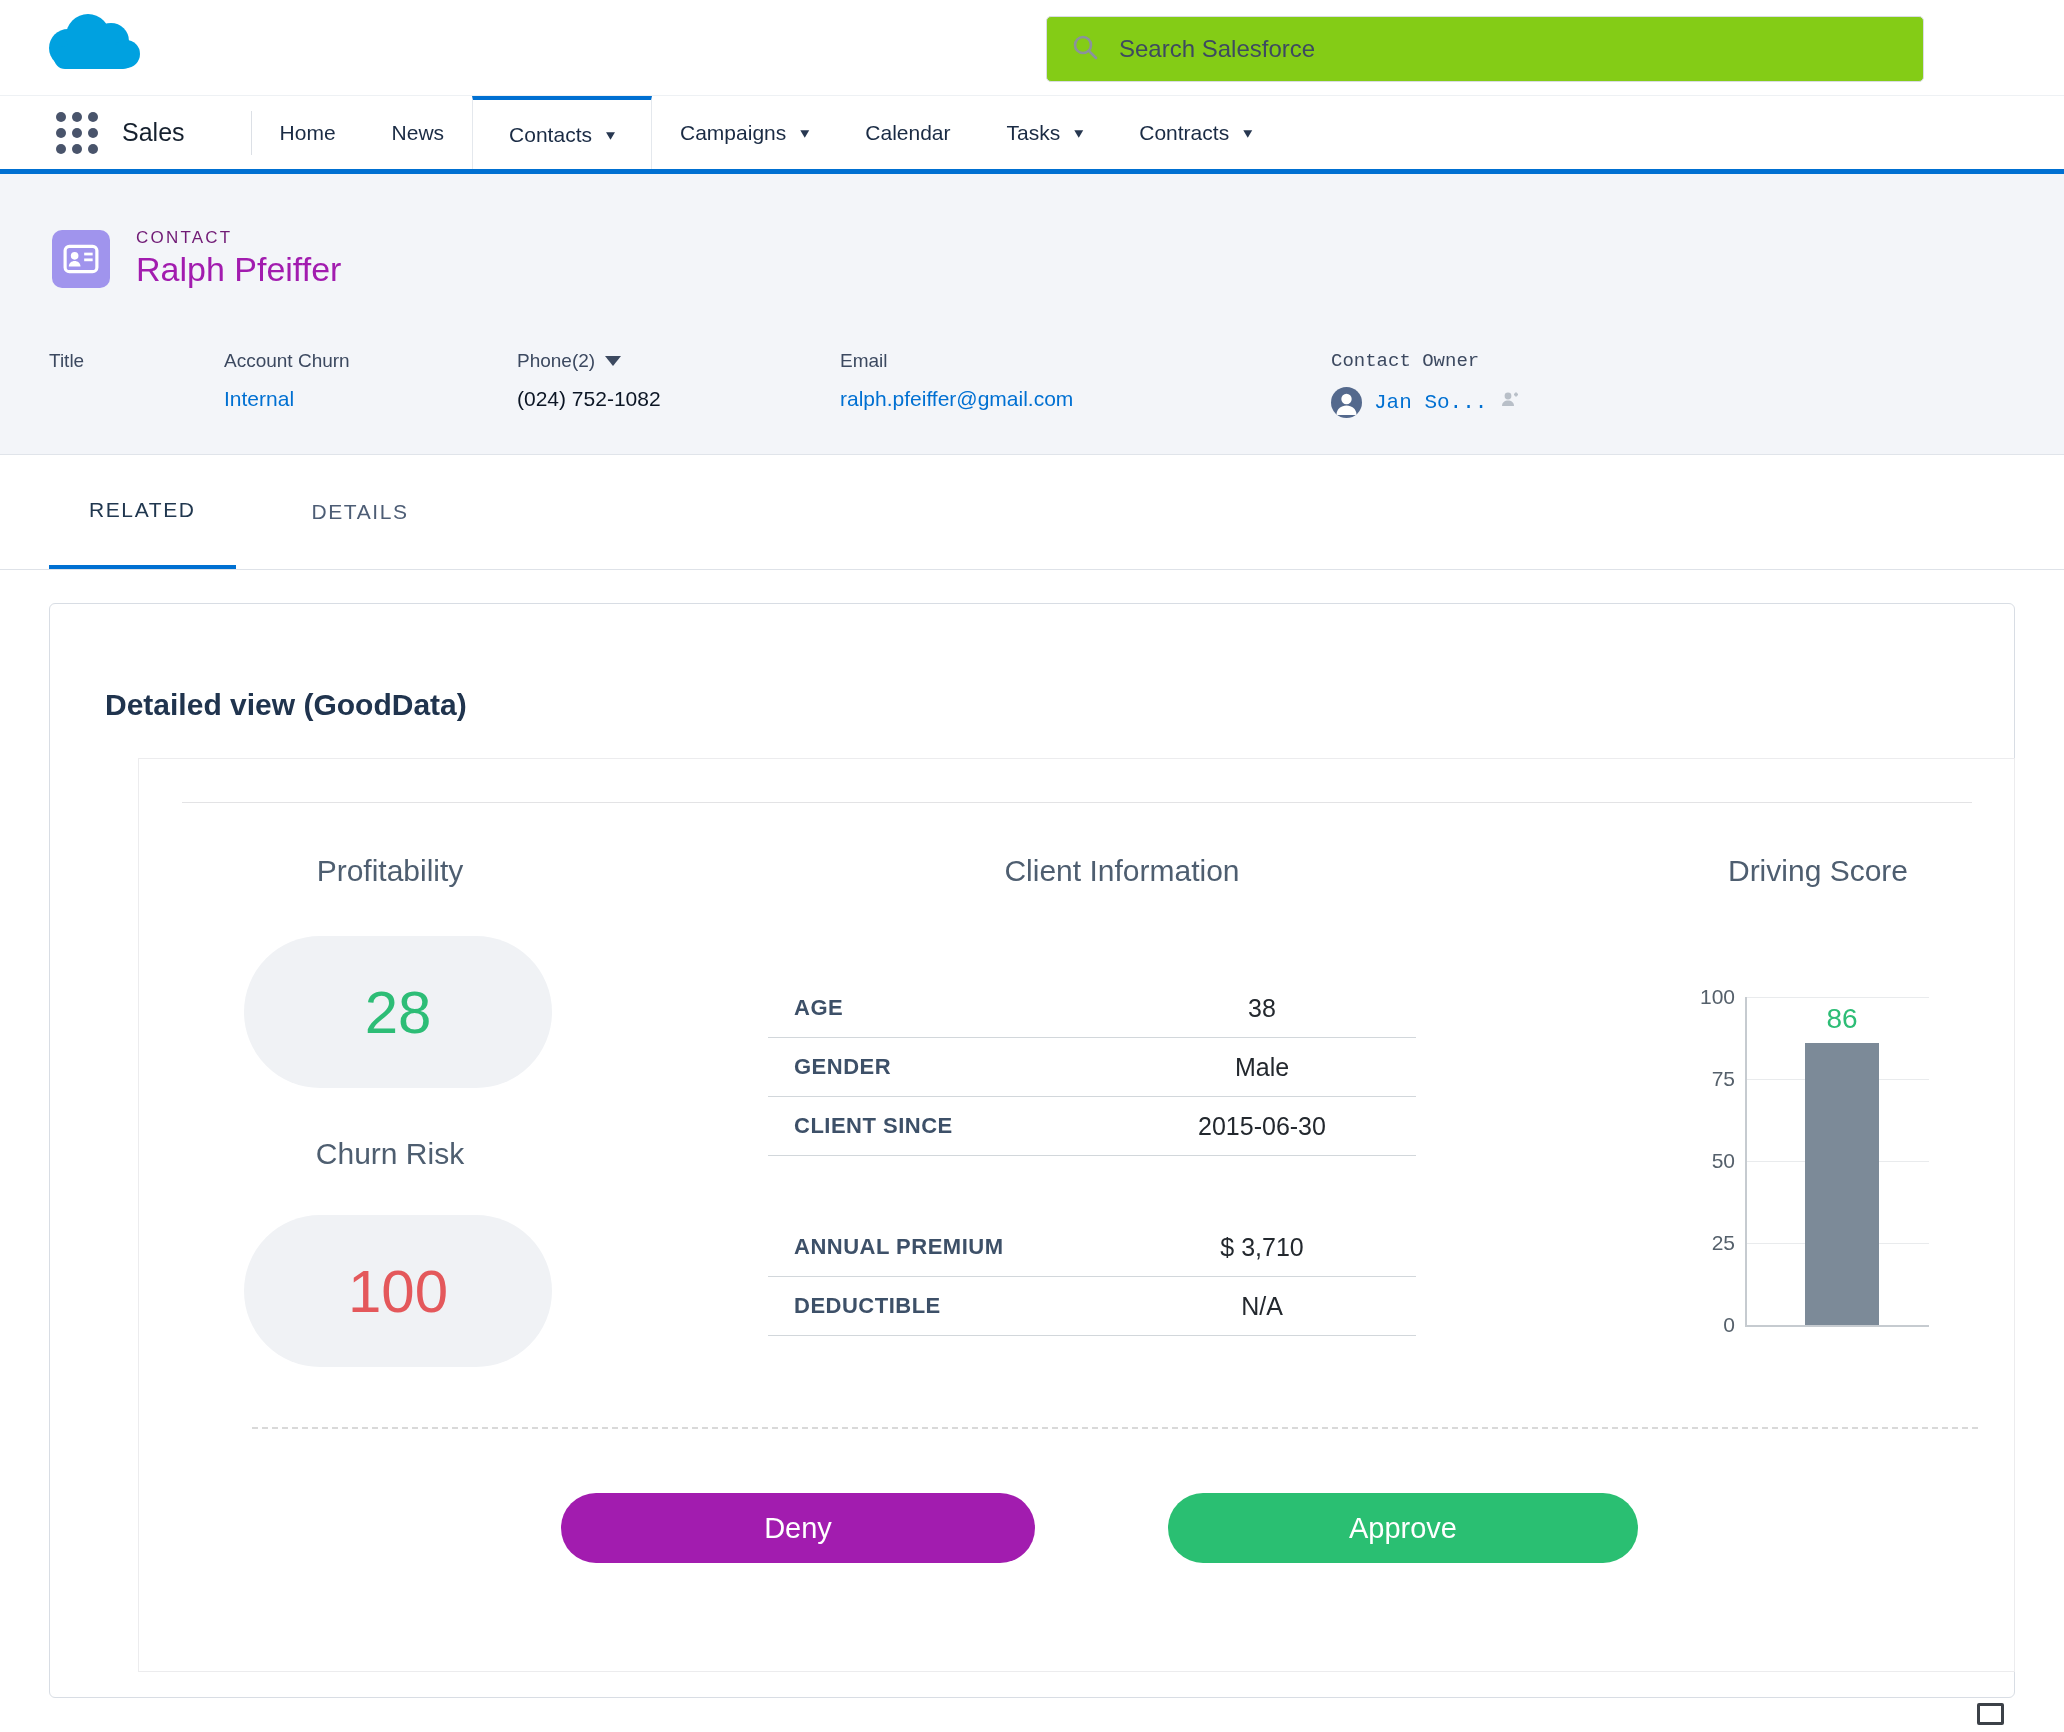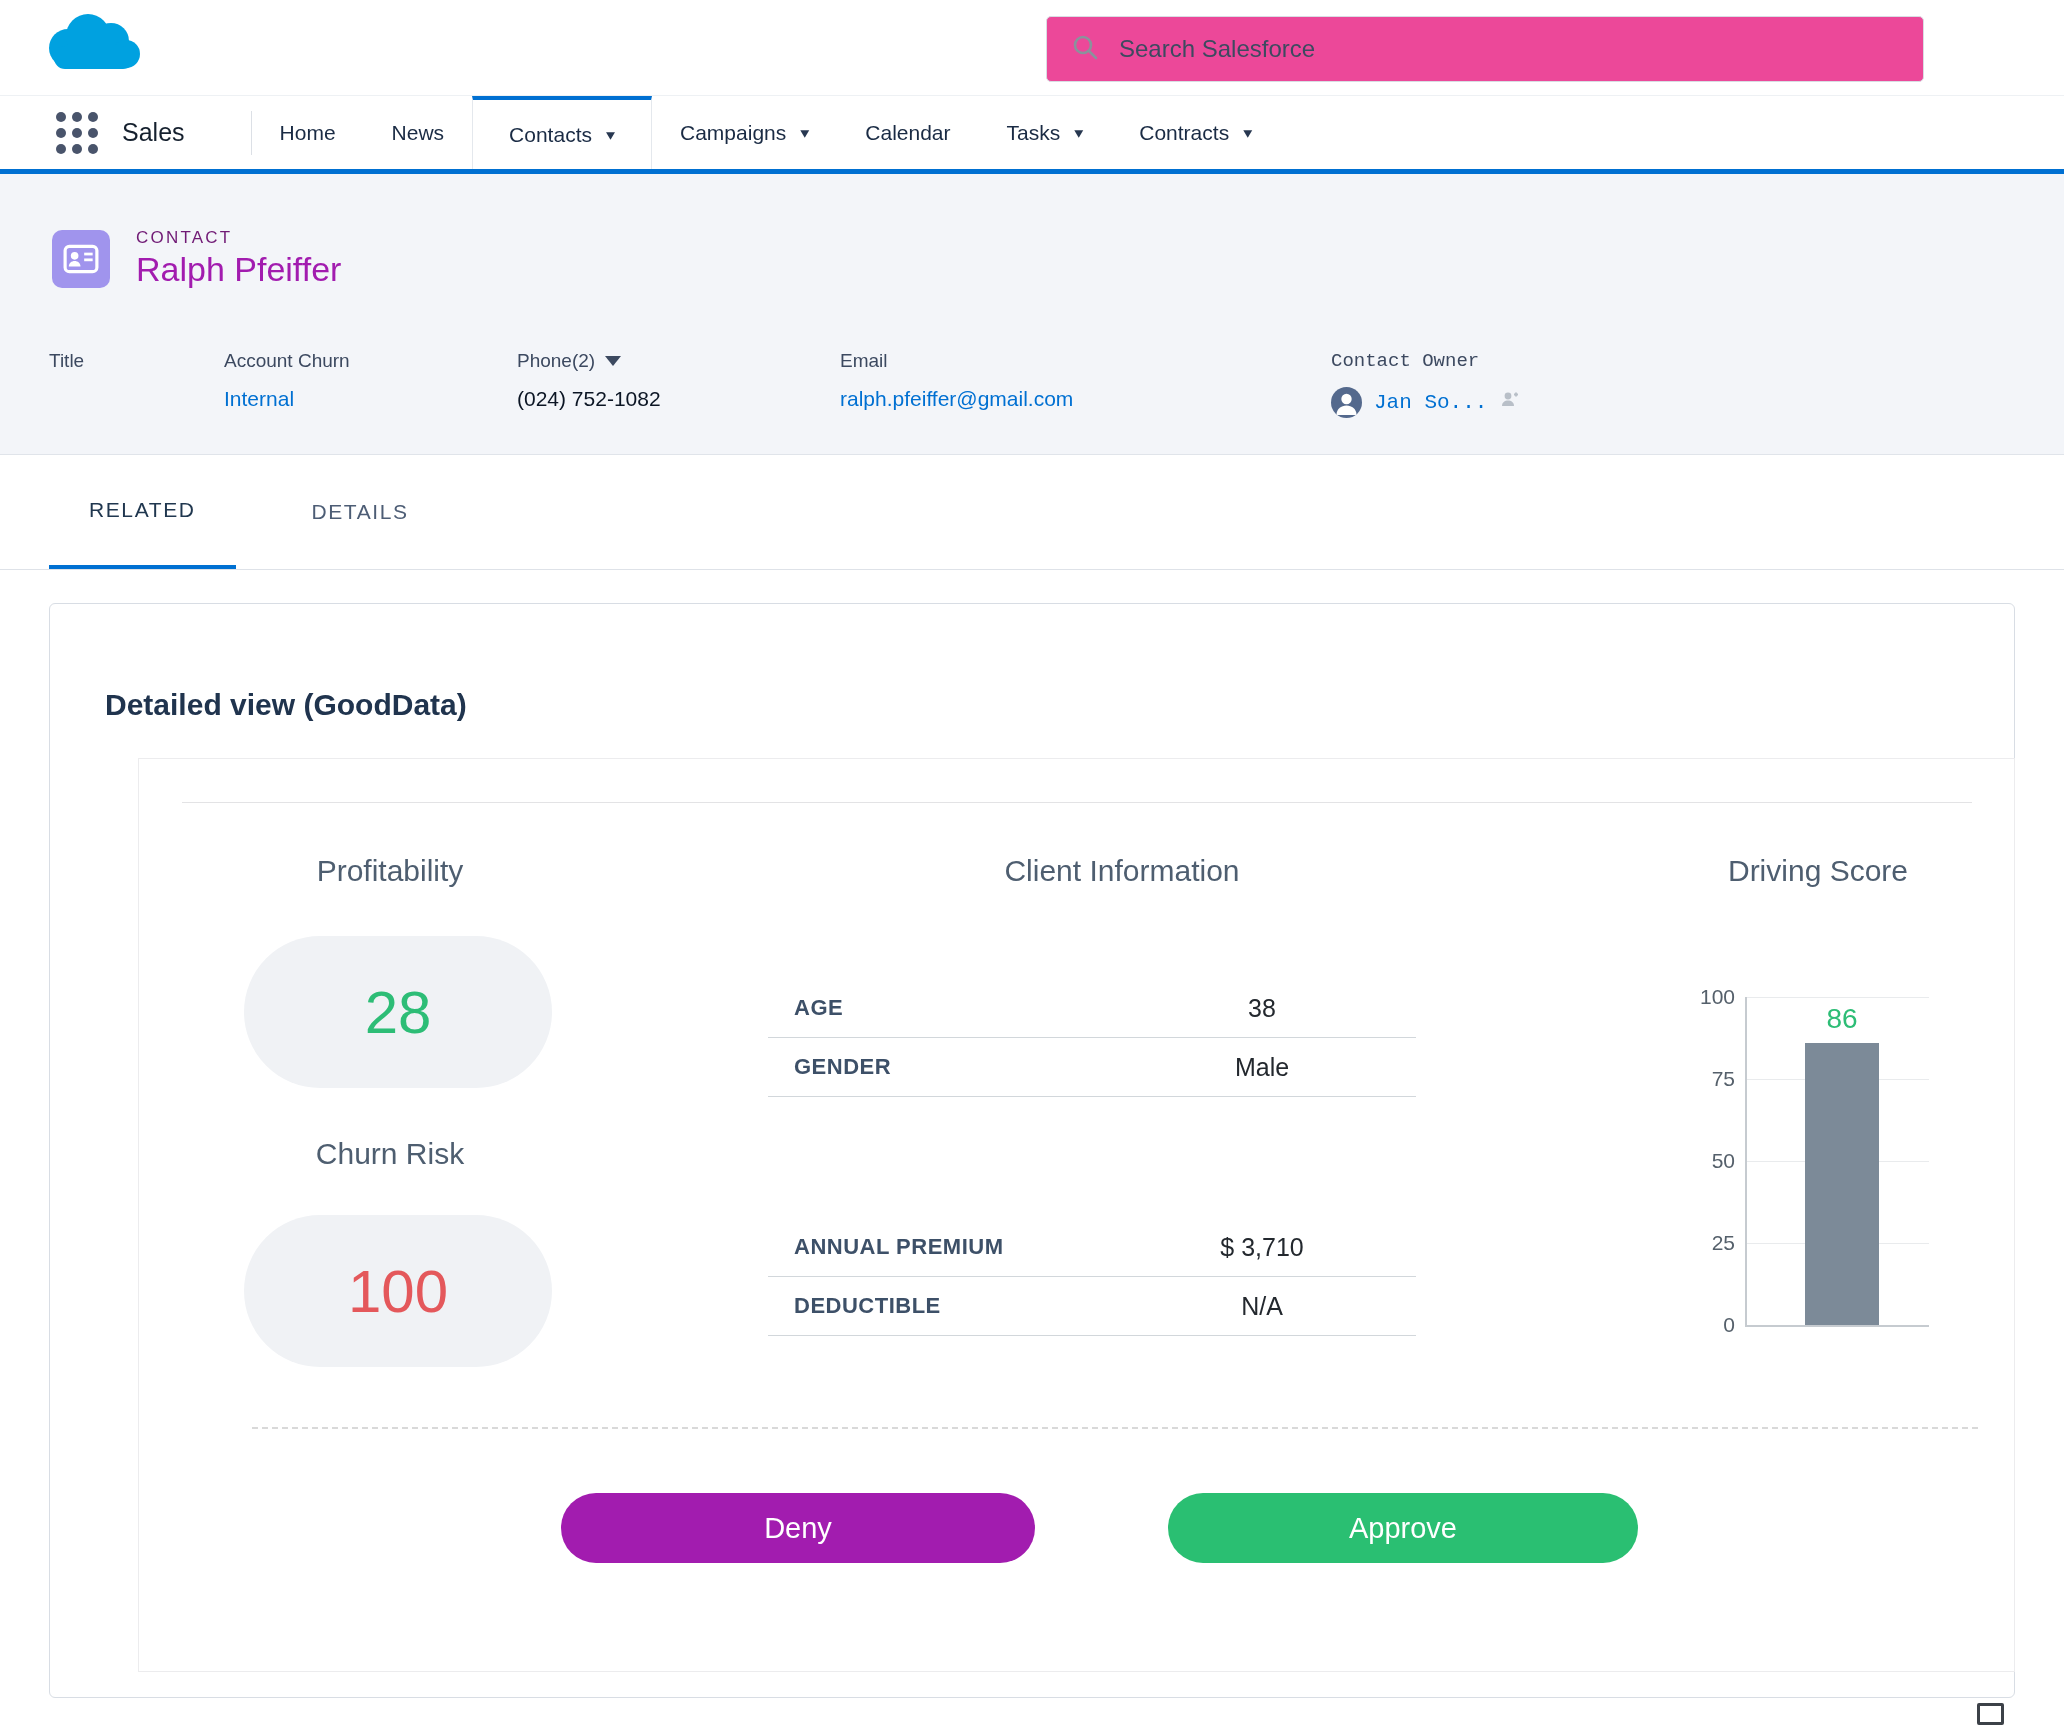--- a/index.html
+++ b/index.html
@@ -3,21 +3,21 @@
 <meta charset="utf-8">
 <style>
   * { margin:0; padding:0; box-sizing:border-box; }
   body { background:#fff; font-family:"Liberation Sans", sans-serif; }
   .page { position:relative; width:2064px; height:1732px; background:#fff; overflow:hidden; }
 
   
   .topbar { position:absolute; left:0; top:0; width:100%; height:95px; background:#fff; }
   .logo { position:absolute; left:40px; top:10px; }
   .searchbox { position:absolute; left:1046px; top:16px; width:878px; height:66px;
-    border:1px solid #d9dde3; border-radius:5px; display:flex; align-items:center; padding:0 24px; background:#ec4899; }
+    border:1px solid #d9dde3; border-radius:5px; display:flex; align-items:center; padding:0 24px; background:#84cc16; }
   .searchbox input { border:none; outline:none; flex:1; margin-left:20px; font-size:24px;
     color:#2b3a50; font-family:inherit; background:transparent; }
   .searchbox input::placeholder { color:#3d4a60; opacity:1; }
 
   
   .navbar { position:absolute; left:0; top:95px; width:100%; height:79px; background:#fff;
     border-top:1px solid #eef1f4; border-bottom:5px solid #0070d2; display:flex; align-items:stretch; }
   .waffle { display:grid; grid-template-columns:repeat(3,10px); grid-gap:6px; align-self:center;
     margin-left:56px; cursor:pointer; }
   .waffle i { width:10px; height:10px; border-radius:50%; background:#49546b; display:block; }
@@ -250,20 +250,24 @@
       <div class="col-heading ci-h">Client Information</div>
       <div class="ci-table t1">
         <div class="ci-row">
           <span class="ci-label">AGE</span>
           <span class="ci-value">38</span>
         </div>
         <div class="ci-row">
           <span class="ci-label">GENDER</span>
           <span class="ci-value">Male</span>
         </div>
+        <div class="ci-row">
+          <span class="ci-label">CLIENT SINCE</span>
+          <span class="ci-value">2015-06-30</span>
+        </div>
       </div>
       <div class="ci-table t2">
         <div class="ci-row">
           <span class="ci-label">ANNUAL PREMIUM</span>
           <span class="ci-value">$ 3,710</span>
         </div>
         <div class="ci-row">
           <span class="ci-label">DEDUCTIBLE</span>
           <span class="ci-value">N/A</span>
         </div>

